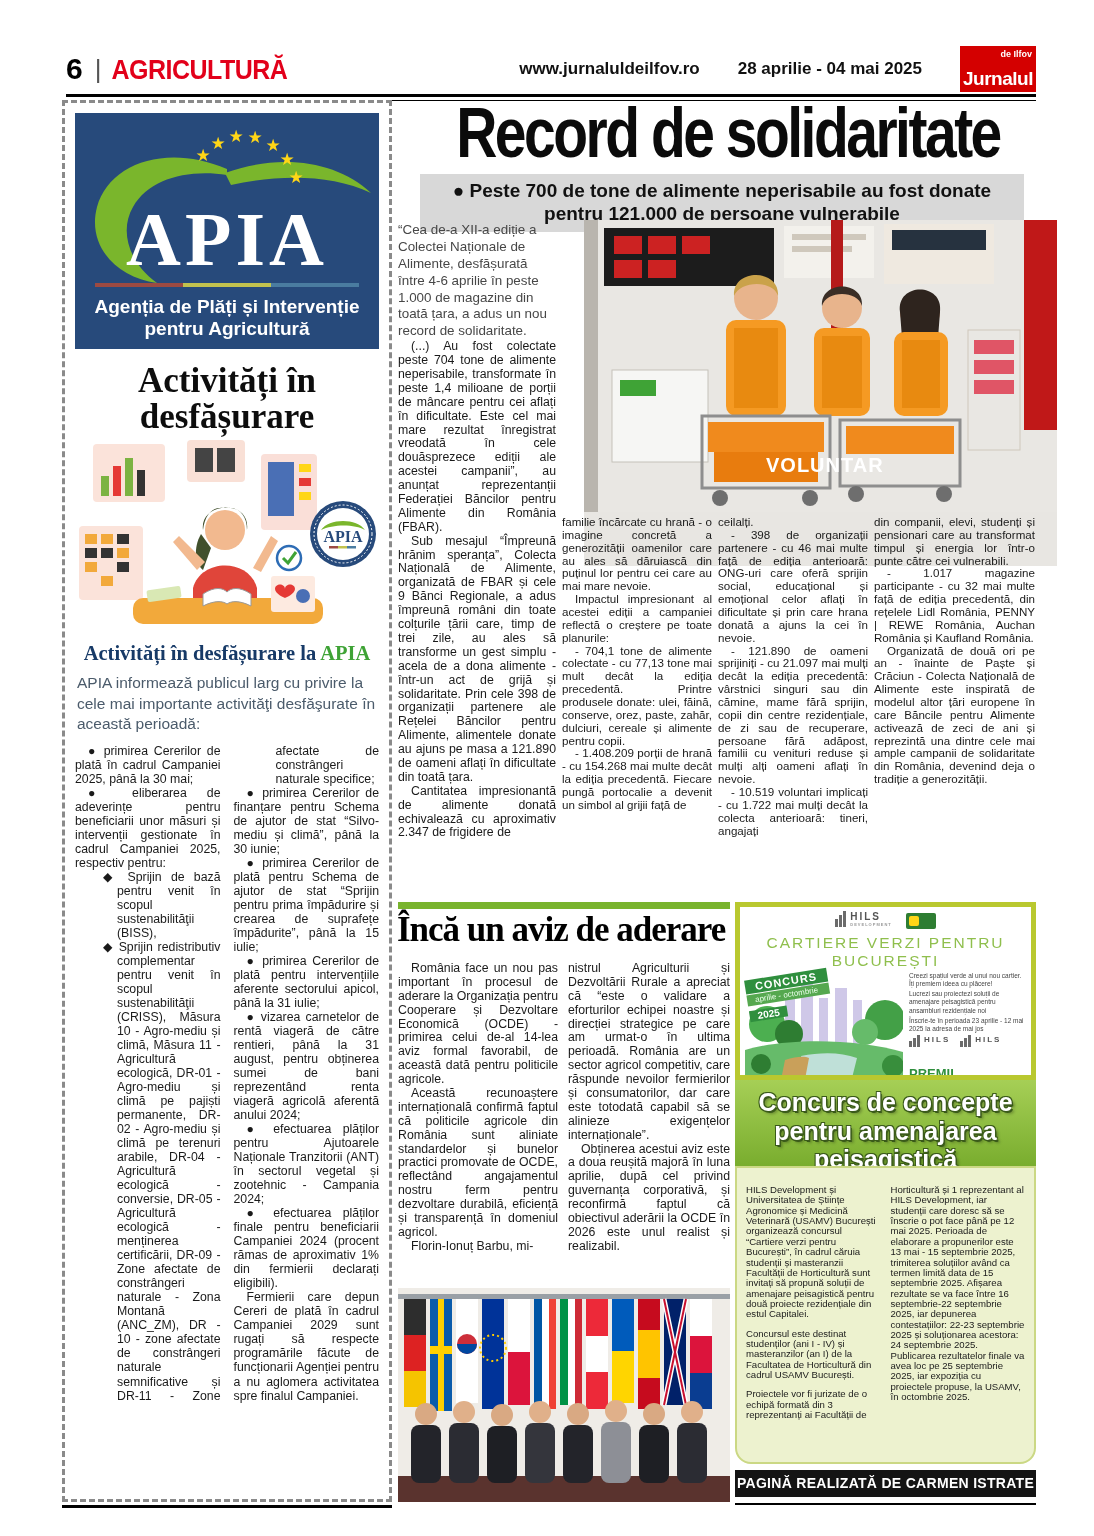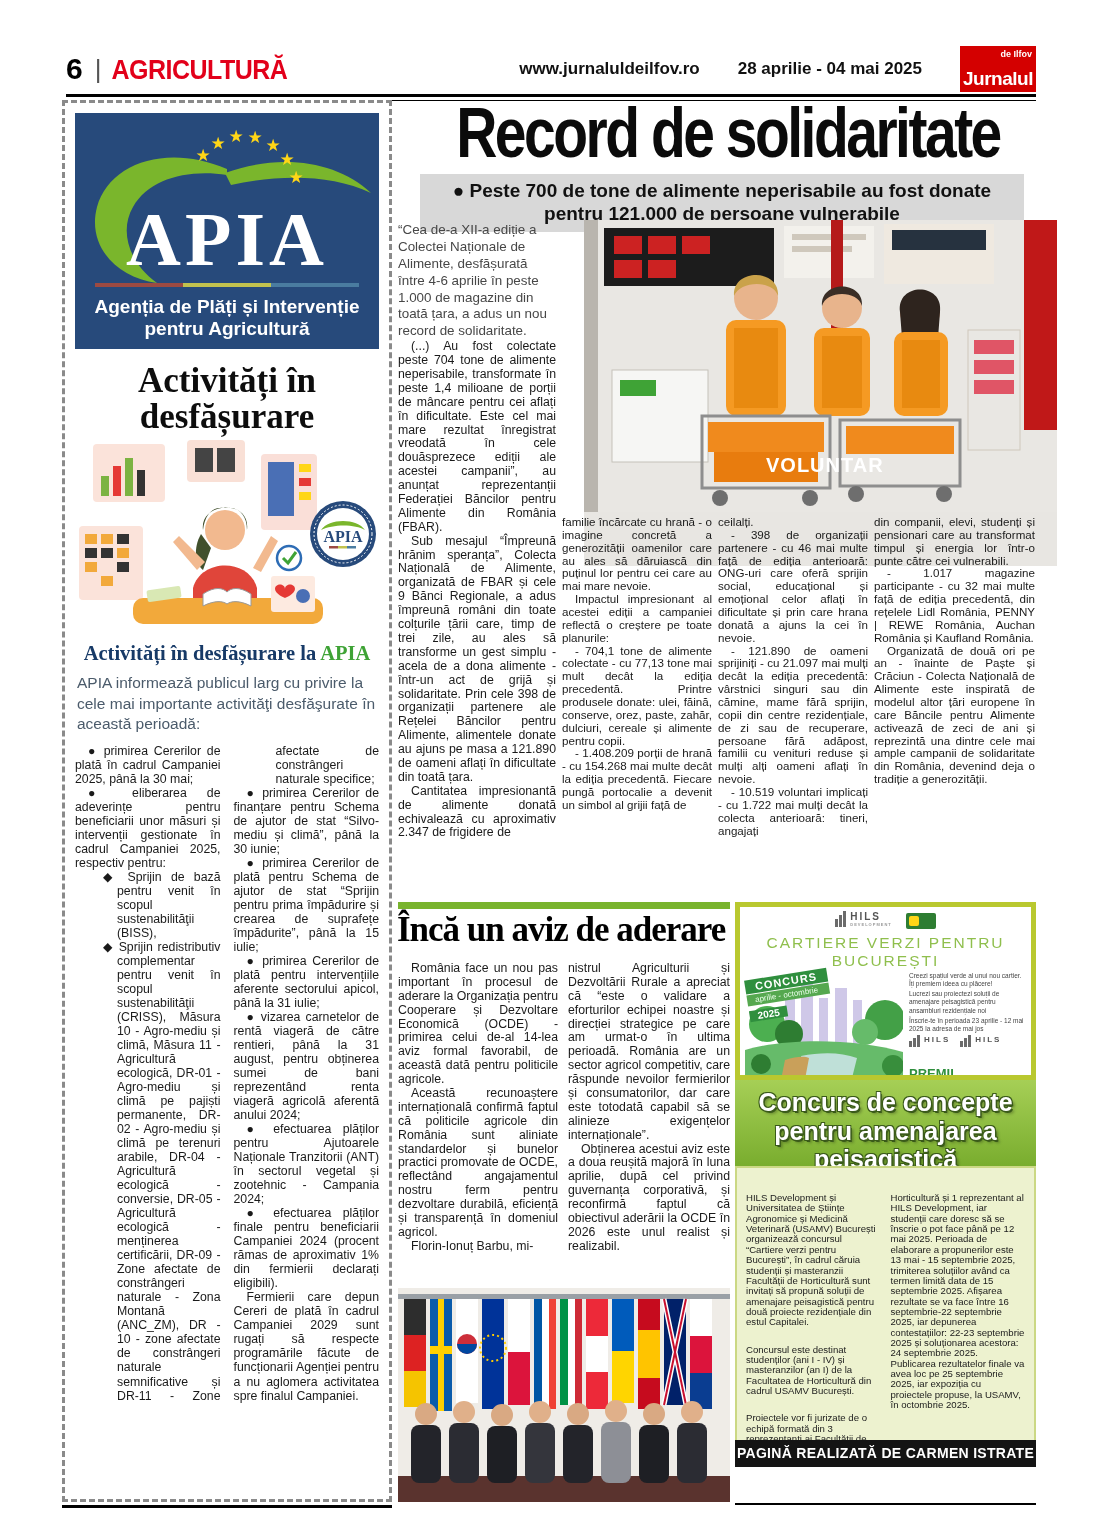--- a/index.html
+++ b/index.html
@@ -87,24 +87,24 @@
   .premii-list p{margin:0;font-size:10.5px;font-weight:700;color:#111;line-height:1.3;}
   .qr{margin-left:10px;margin-top:2px;}
 
   
   .concurs-head{left:735px;top:1080px;width:301px;height:86px;box-sizing:border-box;
       background:linear-gradient(#a6cf56,#79ad2e);color:#fff;font-weight:800;font-size:25px;line-height:1.14;
       text-align:center;padding:8px 6px;text-shadow:1.5px 1.5px 0 #3a5a1a,-1px -1px 0 #3a5a1a,1px -1px 0 #3a5a1a,-1px 1px 0 #3a5a1a,3px 3px 3px rgba(0,0,0,.3);}
   .concurs-panel{left:735px;top:1166px;width:301px;height:298px;box-sizing:border-box;background:#edf2cf;
       border:2px solid #cbd884;border-radius:0 0 16px 16px;padding:8px 9px;display:flex;gap:10px;overflow:hidden;}
   .ccol{width:50%;font-size:9.6px;line-height:1.08;color:#1b1b1b;}
-  .ccol p{margin:17px 0 3px;}
-
-  
-  .credit{left:735px;top:1440px;width:301px;background:#141414;color:#fff;font-weight:700;font-size:14px;
+  .ccol p{margin:9px 0 3px;}
+
+  
+  .credit{left:735px;top:1470px;width:301px;background:#141414;color:#fff;font-weight:700;font-size:14px;
           text-align:center;padding:5px 0 6px;letter-spacing:.3px;}
   .rule-bl{left:62px;top:1505px;width:330px;height:3px;background:#000;}
   .rule-br{left:735px;top:1503px;width:301px;height:2px;background:#000;}
 </style>
 </head>
 <body>
 
 <div id="page">
 
   <div class="abs hdr">

